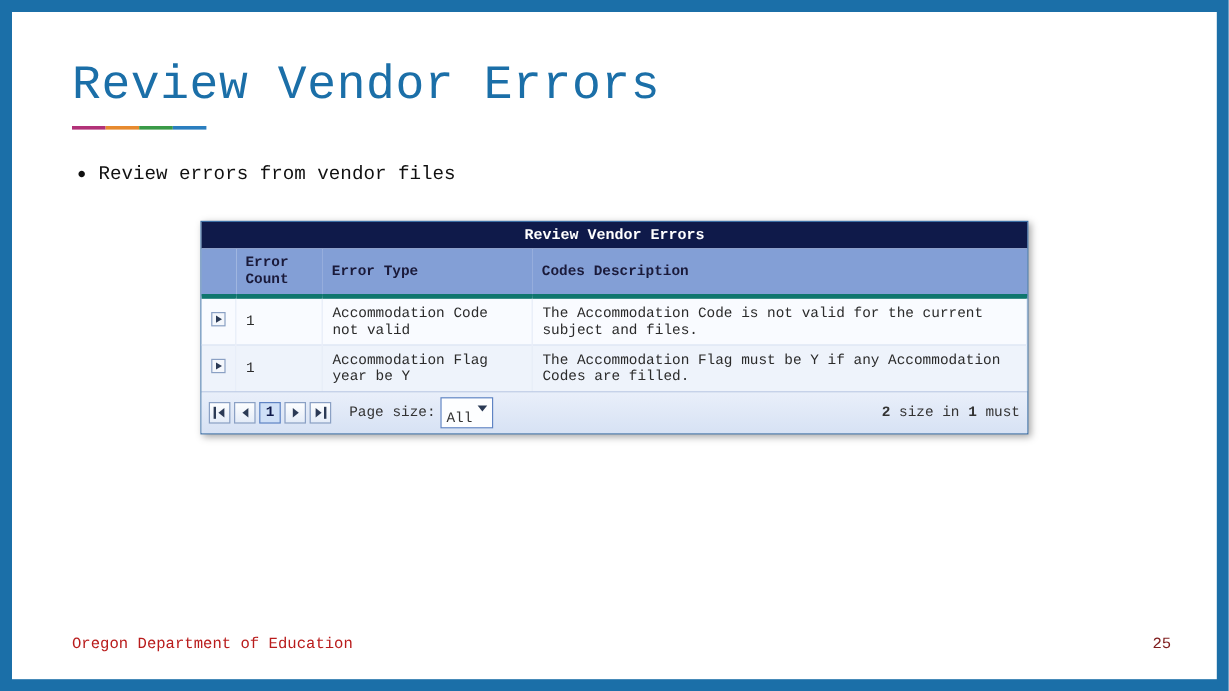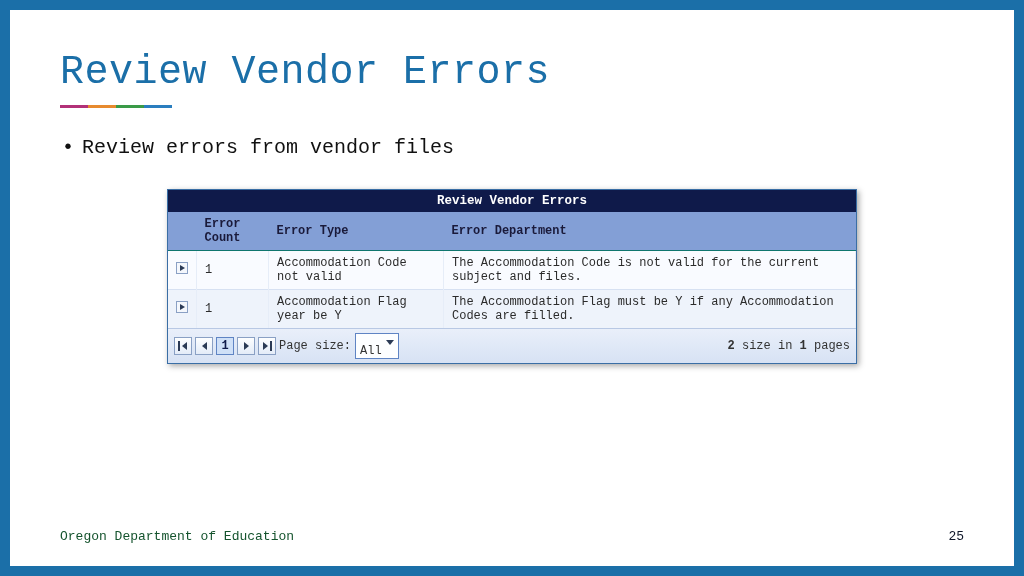--- a/index.html
+++ b/index.html
@@ -5,27 +5,27 @@
   * { box-sizing: border-box; margin: 0; padding: 0; }
   html, body { width: 1024px; height: 576px; font-family: "Segoe UI", Calibri, Arial, sans-serif; }
   .slide-border { width: 1024px; height: 576px; background: #1b6fa8; padding: 10px; font-family: Liberation Mono, monospace; }
   .slide { width: 100%; height: 100%; background: #fff; position: relative; padding: 40px 50px 0 50px; }
   .title { font-size: 40px; font-weight: 400; color: #1b6fa8; margin-bottom: 10px; letter-spacing: .5px; }
   .accent-bar { width: 112px; height: 3px; display: flex; margin-bottom: 28px; }
   .accent-bar span:nth-child(1){flex:1;background:#b23178;}
   .accent-bar span:nth-child(2){flex:1;background:#e78a2e;}
   .accent-bar span:nth-child(3){flex:1;background:#3a9a47;}
   .accent-bar span:nth-child(4){flex:1;background:#2a7ebf;}
-  .bullet { font-size: 20px; color: #111; margin-left: 22px; position: relative; margin-bottom: 30px; }
+  .bullet { font-size: 16px; color: #111; margin-left: 22px; position: relative; margin-bottom: 30px; }
   .bullet::before { content:"•"; position:absolute; left:-20px; top:0; font-size:20px; }
   .panel-wrap { margin: 0 auto; width: 690px; }
   .panel { border: 1px solid #3a6ea5; box-shadow: 2px 2px 6px rgba(0,0,0,.35); font-size: 12px; color:#2b2b2b; }
   .panel-title { background:#0f1a4a; color:#fff; text-align:center; font-weight:bold; padding:4px 0; font-size:12.5px; }
   table.grid { width:100%; border-collapse:collapse; }
-  .grid thead th { background:#839fd6; color:#1a1a3a; text-align:left; font-weight:600; font-size:12px; padding:5px 8px; border-bottom:1px solid #0f766e; }
+  .grid thead th { background:#839fd6; color:#1a1a3a; text-align:left; font-weight:600; font-size:12px; padding:5px 8px; border-bottom:4px solid #0f766e; }
   .grid td { padding:5px 8px; border-top:1px solid #d7e1f2; border-right:1px solid #e6edf8; background:#f5f8fd; }
   .grid tbody tr:nth-child(odd) td { background:#f9fbff; }
   .grid tbody tr:nth-child(even) td { background:#eef3fb; }
   .col-expand{width:28px;text-align:center;}
   .col-count{width:72px;}
   .col-type{width:175px;}
   .expand-btn { display:inline-block; width:12px; height:12px; background:#f4f7fc; border:1px solid #8aa0c4; position:relative; cursor:pointer;}
   .expand-btn::after{content:"";position:absolute;left:3px;top:2px;border-style:solid;border-width:3px 0 3px 5px;border-color:transparent transparent transparent #2b3a55;}
   .pager { background: linear-gradient(#e9effa,#d7e2f4); border-top:1px solid #b8c8e4; padding:4px 6px; display:flex; align-items:center; font-size:12px; color:#333; }
   .pg-btn{width:18px;height:18px;border:1px solid #8aa0c4;background:linear-gradient(#fdfeff,#e4ecf8);margin-right:3px;display:flex;align-items:center;justify-content:center;cursor:pointer;}
@@ -33,28 +33,28 @@
   .pg-arrow{display:inline-block;border-style:solid;}
   .first .pg-arrow, .last .pg-arrow{width:0;height:0;}
   .prev .pg-arrow{border-width:4px 5px 4px 0;border-color:transparent #2b3a55 transparent transparent;}
   .next .pg-arrow{border-width:4px 0 4px 5px;border-color:transparent transparent transparent #2b3a55;}
   .first{position:relative;}
   .first::before{content:"";position:absolute;left:3px;top:3px;width:2px;height:10px;background:#2b3a55;}
   .first .pg-arrow{border-width:4px 5px 4px 0;border-color:transparent #2b3a55 transparent transparent;margin-left:3px;}
   .last{position:relative;}
   .last::after{content:"";position:absolute;right:3px;top:3px;width:2px;height:10px;background:#2b3a55;}
   .last .pg-arrow{border-width:4px 0 4px 5px;border-color:transparent transparent transparent #2b3a55;margin-right:3px;}
-  .page-size-label{margin-left:0;margin-right:4px;}
+  .page-size-label{margin-left:12px;margin-right:4px;}
   .page-size-select{border:1px solid #5f84c4;background:#fdfeff;height:26px;padding:0 16px 0 4px;display:inline-flex;align-items:flex-end;position:relative;cursor:pointer;}
   .page-size-select::after{content:"";position:absolute;right:4px;top:6px;border-style:solid;border-width:5px 4px 0 4px;border-color:#2b3a55 transparent transparent transparent;}
   .pager-spacer{flex:1;}
   .pager-status{color:#333;}
   .pager-status b{font-weight:bold;}
-  .footer-left{position:absolute;left:50px;bottom:22px;font-size:13px;color:#14532d;}
-  .footer-right{position:absolute;right:50px;bottom:22px;font-size:13px;color:#0f172a;}
+  .footer-left{position:absolute;left:50px;bottom:22px;font-size:13px;color:#b91c1c;}
+  .footer-right{position:absolute;right:38px;bottom:22px;font-size:13px;color:#7f1d1d;}
 </style>
 </head>
 <body>
 
 <div class="slide-border">
   <div class="slide">
 
     <h1 class="title">Review Vendor Errors</h1>
     <div class="accent-bar">
         <span></span>
@@ -68,21 +68,21 @@
     <div class="panel-wrap">
       <div class="panel">
         <div class="panel-title">Review Vendor Errors</div>
 
         <table class="grid">
           <thead>
             <tr>
               <th class="col-expand"></th>
               <th class="col-count">Error Count</th>
               <th class="col-type">Error Type</th>
-              <th>Error Department</th>
+              <th>Codes Description</th>
             </tr>
           </thead>
           <tbody>
             <tr>
               <td class="col-expand"><span class="expand-btn"></span></td>
               <td class="col-count">1</td>
               <td class="col-type">Accommodation Code not valid</td>
               <td>The Accommodation Code is not valid for the current subject and files.</td>
             </tr>
             <tr>
@@ -107,21 +107,21 @@
             </span>
           <span class="pg-btn last">
               <span class="pg-arrow"></span>
             </span>
           <span class="page-size-label">Page size:</span>
           <span class="page-size-select">
               <span>All</span>
             </span>
           <span class="pager-spacer"></span>
           <span class="pager-status">
-            <b>2</b><span> size in </span><b>1</b><span> pages</span>
+            <b>2</b><span> size in </span><b>1</b><span> must</span>
           </span>
         </div>
       </div>
     </div>
 
     <div class="footer-left">Oregon Department of Education</div>
     <div class="footer-right">25</div>
 
   </div>
 </div>

